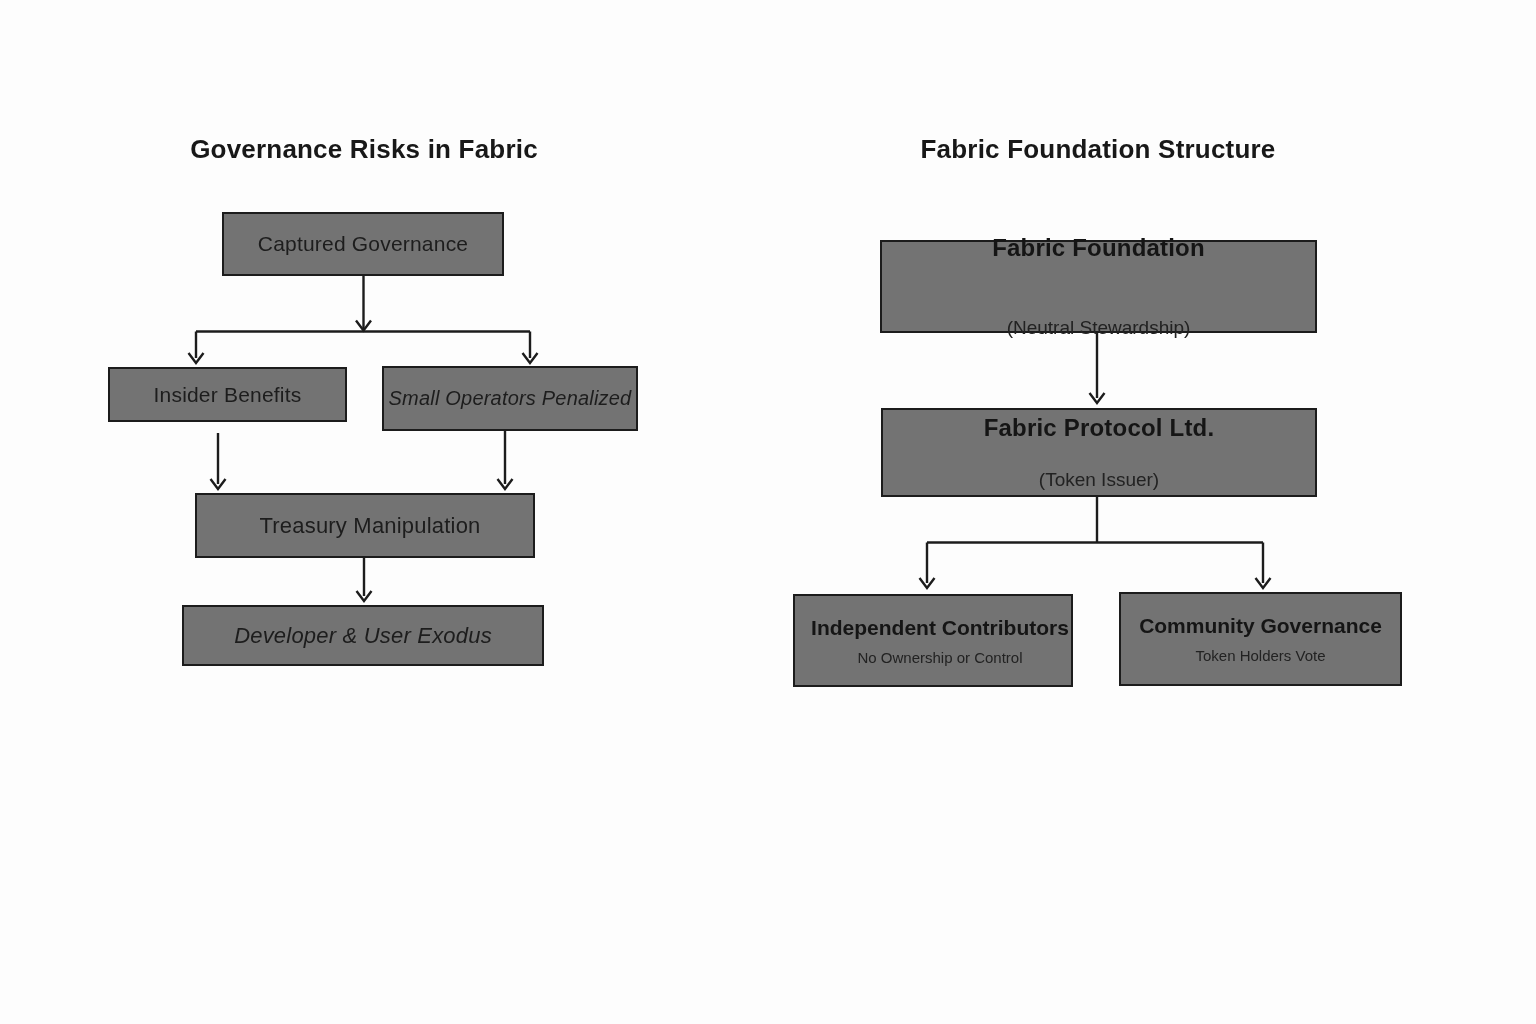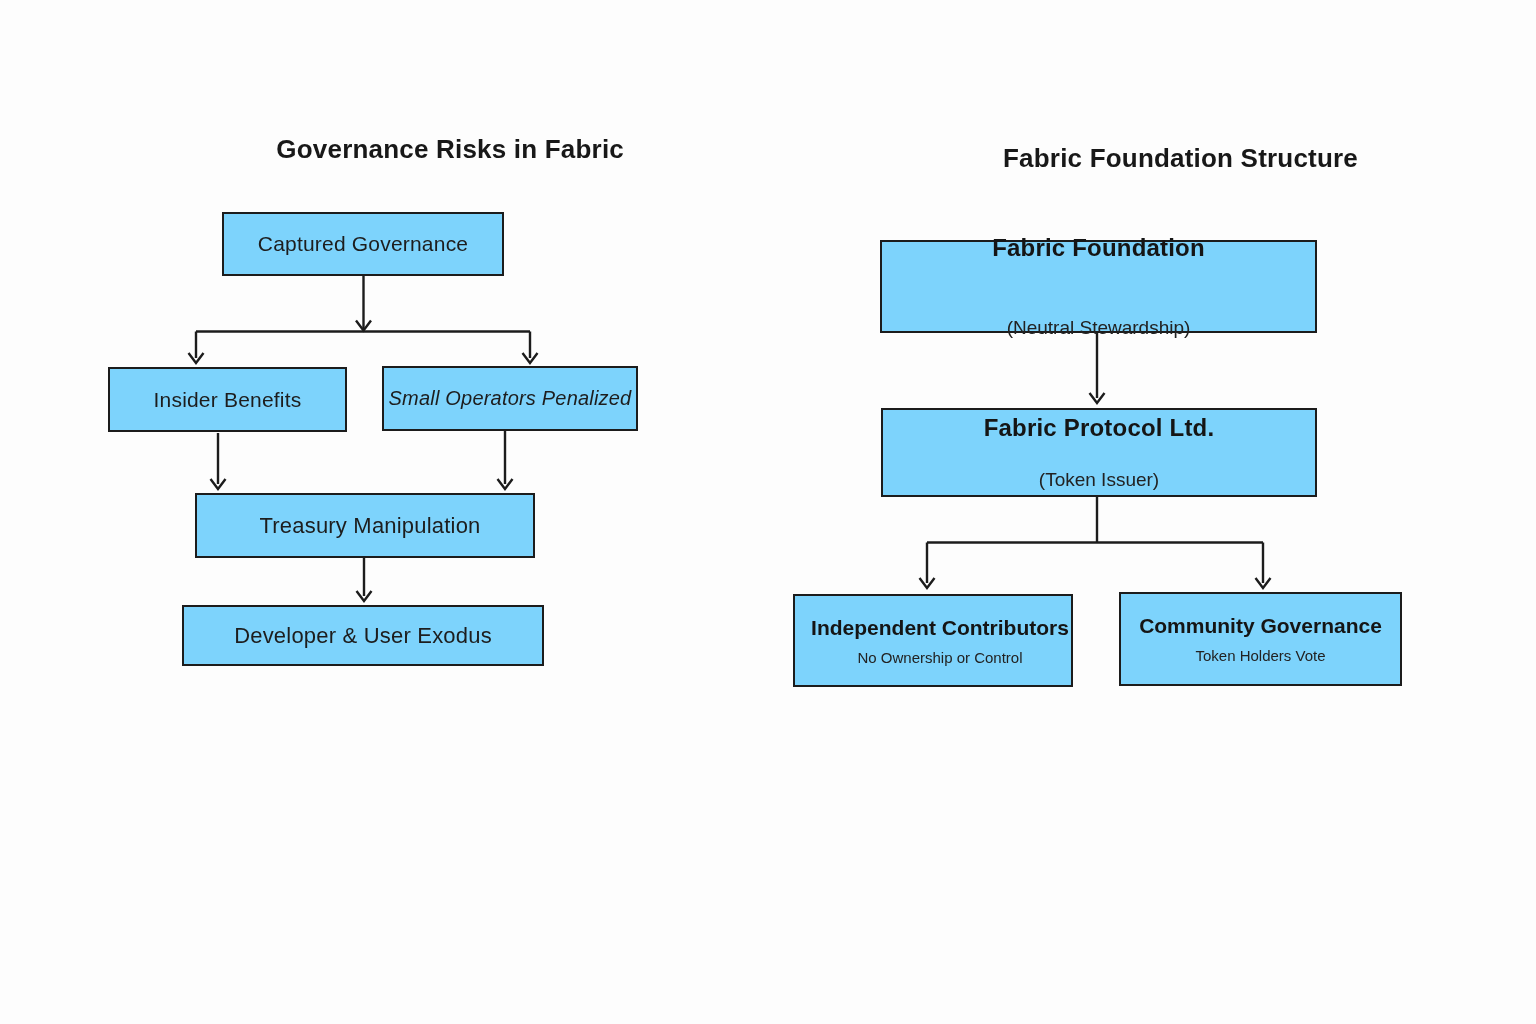--- a/index.html
+++ b/index.html
@@ -12,21 +12,21 @@
     width: 1536px;
     height: 1024px;
     background: #fdfdfd;
     font-family: "Liberation Sans", "DejaVu Sans", sans-serif;
     color: #1a1a1a;
     overflow: hidden;
   }
   .diagram-title {
     position: absolute;
     width: 520px;
-    text-align: right;
+    text-align: center;
     font-size: 26px;
     font-weight: 700;
     letter-spacing: 0.2px;
     color: #181818;
     white-space: nowrap;
   }
   .connectors {
     position: absolute;
     left: 0;
     top: 0;
@@ -34,21 +34,21 @@
     height: 1024px;
   }
   .connectors path {
     stroke: #1c1c1c;
     stroke-width: 2.4;
     fill: none;
   }
   .node {
     position: absolute;
     border: 2.5px solid #1c1c1c;
-    background: #7dd3fc;
+    background: #737373;
     display: flex;
     flex-direction: column;
     align-items: center;
     justify-content: center;
     text-align: center;
     box-sizing: border-box;
   }
   .node .label {
     font-size: 21px;
     font-weight: 400;
@@ -126,37 +126,37 @@
       <path d="M1255.5,578 L1263,588 L1270.5,578"></path>
     </g>
   </svg>
 
   <div class="diagram-title" style="left:104px; top:134px;">Governance Risks in Fabric</div>
 
   <div class="node" style="left:222px; top:212px; width:282px; height:64px;">
     <span class="label">Captured Governance</span>
   </div>
 
-  <div class="node" style="left:108px; top:367px; width:239px; height:65px;">
+  <div class="node" style="left:108px; top:367px; width:239px; height:55px;">
     <span class="label">Insider Benefits</span>
   </div>
 
   <div class="node" style="left:382px; top:366px; width:256px; height:65px;font-style:italic;">
     <span class="label" style="font-size:20px;">Small Operators Penalized</span>
   </div>
 
   <div class="node" style="left:195px; top:493px; width:340px; height:65px;padding-left:10px;">
     <span class="label label-lg">Treasury Manipulation</span>
   </div>
 
-  <div class="node" style="left:182px; top:605px; width:362px; height:61px;">
+  <div class="node" style="left:182px; top:605px; width:362px; height:61px;font-style:italic;">
     <span class="label label-lg">Developer &amp; User Exodus</span>
   </div>
 
-  <div class="diagram-title" style="left:838px; top:143px;">Fabric Foundation Structure</div>
+  <div class="diagram-title" style="left:838px; top:134px;">Fabric Foundation Structure</div>
 
   <div class="node" style="left:880px; top:240px; width:437px; height:93px;gap:47px;">
     <span class="heading">Fabric Foundation</span>
     <span class="subheading">(Neutral Stewardship)</span>
   </div>
 
   <div class="node" style="left:881px; top:408px; width:436px; height:89px;gap:19px;">
     <span class="heading">Fabric Protocol Ltd.</span>
     <span class="subheading">(Token Issuer)</span>
   </div>

